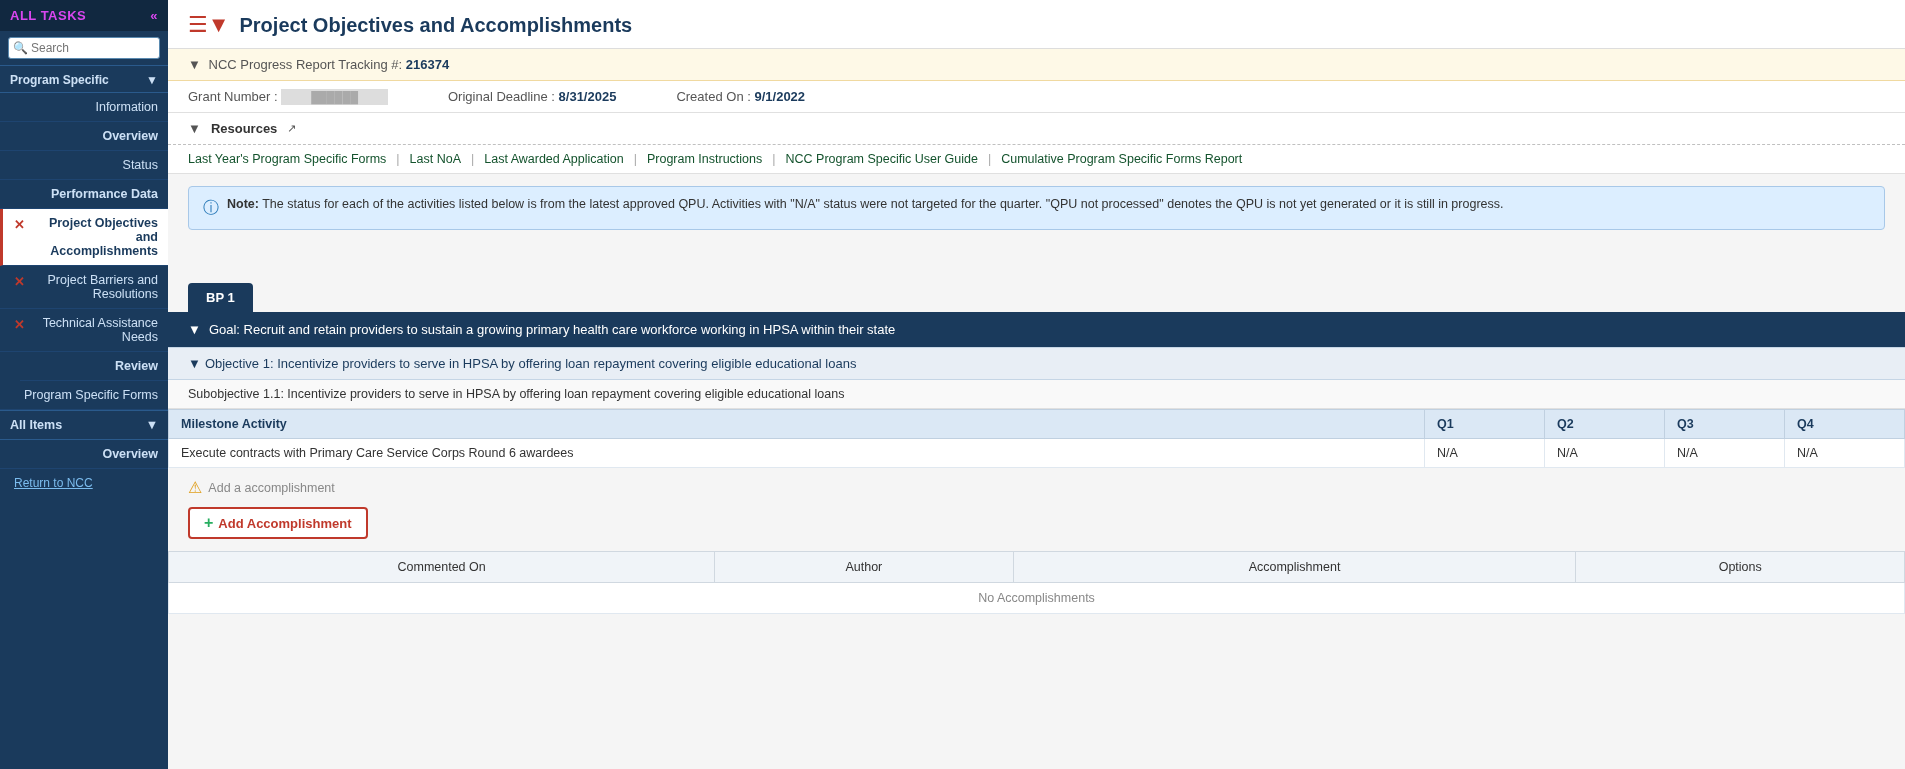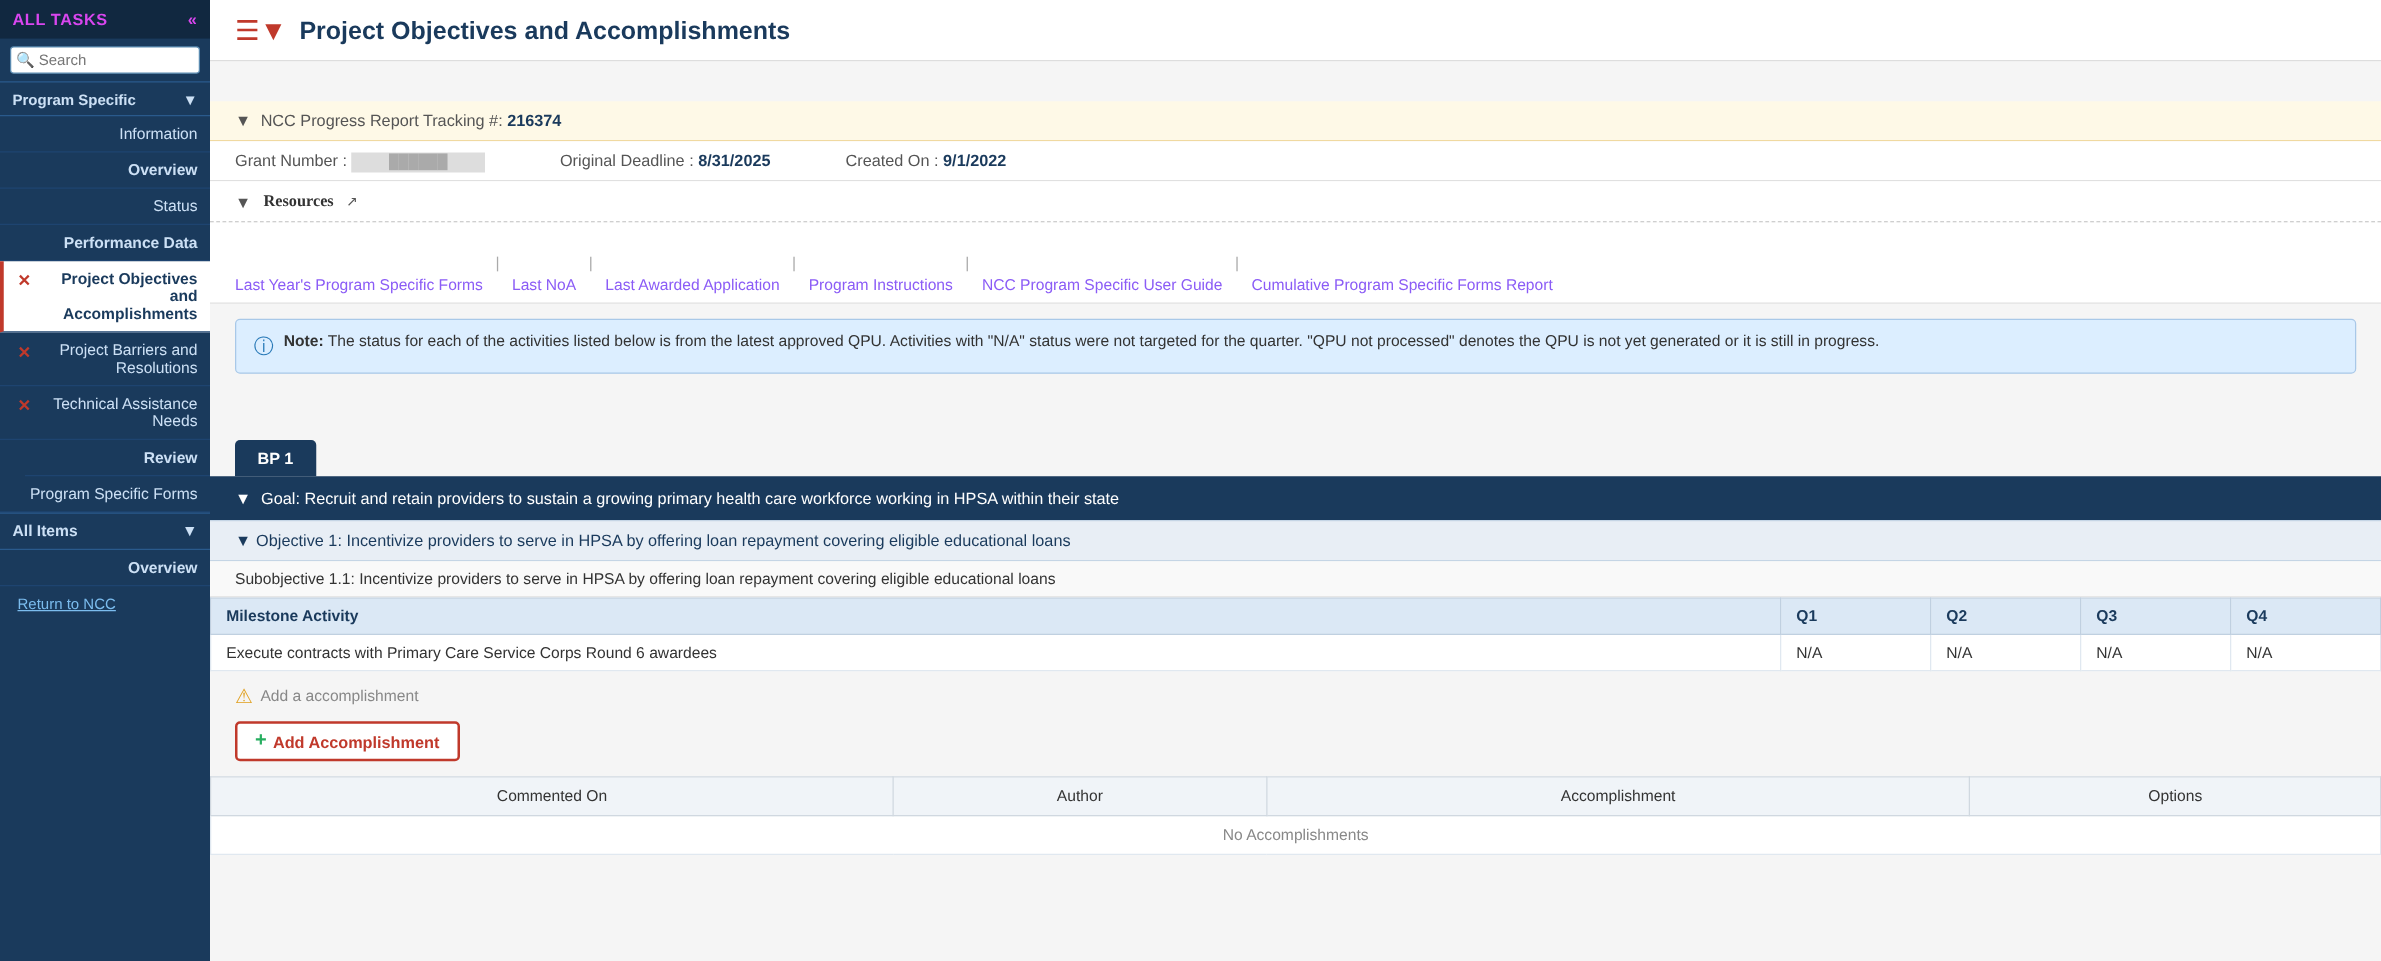--- a/index.html
+++ b/index.html
@@ -108,21 +108,20 @@
     }
     .page-header-icon { color: #c0392b; font-size: 22px; }
     .page-header h1 { font-size: 20px; color: #1a3a5c; font-weight: bold; }
 
     .tracking-bar {
       background: #fef9e7;
       border-bottom: 1px solid #f0d9a0;
       padding: 8px 20px;
       font-size: 13px;
       color: #555;
-      margin-top: 32px;
     }
     .tracking-bar .arrow { color: #555; margin-right: 4px; cursor: pointer; }
     .tracking-number { font-weight: bold; color: #1a3a5c; }
 
     .meta-row {
       display: flex;
       align-items: center;
       padding: 8px 20px;
       background: #fff;
       border-bottom: 1px solid #e0e0e0;
@@ -135,39 +134,38 @@
     .resources-bar {
       background: #fff;
       border-bottom: 1px dashed #c0c0c0;
       padding: 8px 20px;
       display: flex;
       align-items: center;
       gap: 6px;
       font-size: 13px;
     }
     .resources-bar .arrow { color: #555; cursor: pointer; margin-right: 4px; }
-    .resources-label { font-weight: bold; color: #333; margin-right: 4px; font-family: Liberation Serif, serif; }
+    .resources-label { font-weight: bold; color: #333; margin-right: 4px; }
     .ext-icon { font-size: 11px; color: #555; }
 
     .links-row {
       background: #fff;
       border-bottom: 1px solid #e0e0e0;
       padding: 7px 20px;
       display: flex;
       align-items: center;
       flex-wrap: wrap;
       gap: 0;
       font-size: 12.5px;
     }
     .links-row a {
-      color: #8b5cf6;
+      color: #14532d;
       text-decoration: none;
       cursor: pointer;
       padding: 0 10px;
-      margin-top: 36px;
     }
     .links-row a:first-child { padding-left: 0; }
     .links-sep { color: #aaa; }
 
     .note-box {
       margin: 12px 20px;
       background: #dceeff;
       border: 1px solid #a8c8e8;
       border-radius: 4px;
       padding: 10px 14px;

